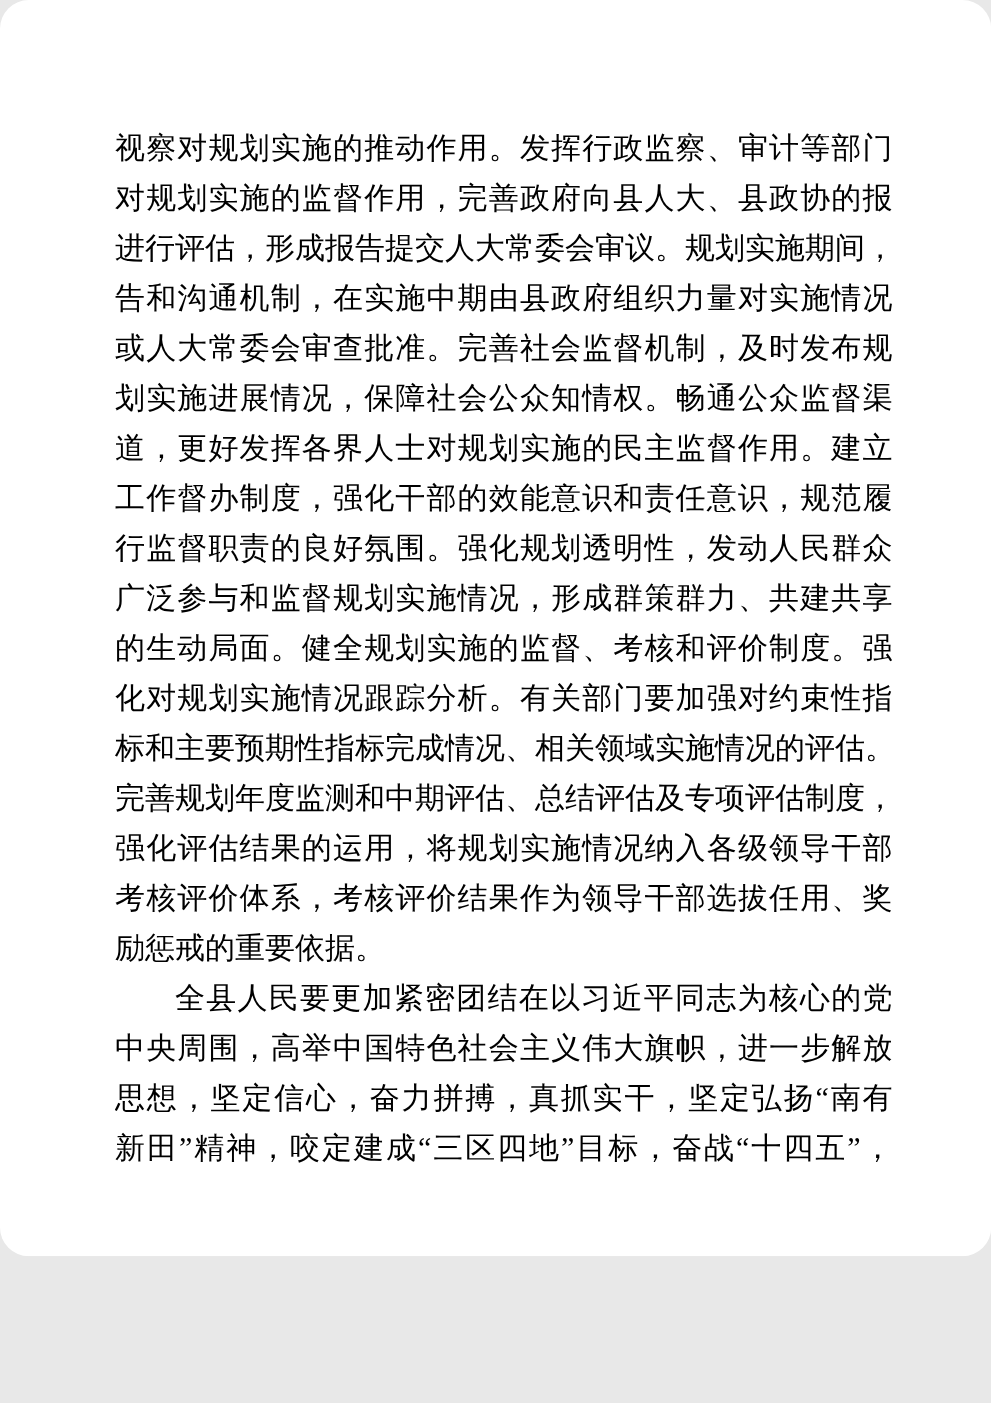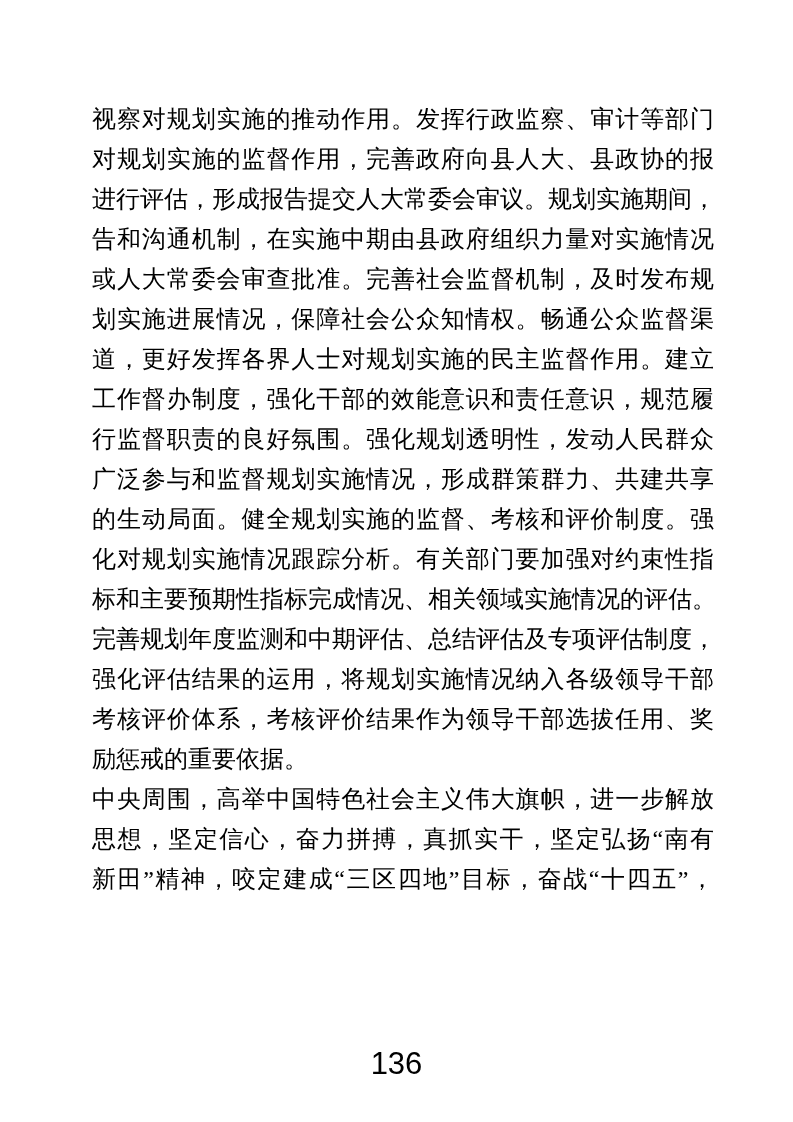--- a/index.html
+++ b/index.html
@@ -3,25 +3,26 @@
 <meta charset="utf-8">
 <style>
   html, body {
     margin: 0;
     padding: 0;
     background: #e8e8e8;
   }
   .page {
     position: relative;
     width: 793px;
-    height: 1122px;
+    height: 1005px;
     margin: 0 auto;
     background: #ffffff;
     overflow: hidden;
     font-family: "Liberation Serif", "DejaVu Serif", serif;
+    border-radius: 23px;
   }
   .text-block {
     position: absolute;
     left: 92px;
     top: 99px;
     width: 622px;
   }
   .line {
     height: 40px;
     line-height: 40px;
@@ -70,19 +71,20 @@
       <div class="line">广泛参与和监督规划实施情况，形成群策群力、共建共享</div>
       <div class="line">的生动局面。健全规划实施的监督、考核和评价制度。强</div>
       <div class="line">化对规划实施情况跟踪分析。有关部门要加强对约束性指</div>
       <div class="line">标和主要预期性指标完成情况、相关领域实施情况的评估。</div>
       <div class="line">完善规划年度监测和中期评估、总结评估及专项评估制度，</div>
       <div class="line">强化评估结果的运用，将规划实施情况纳入各级领导干部</div>
       <div class="line">考核评价体系，考核评价结果作为领导干部选拔任用、奖</div>
       <div class="line para-last">励惩戒的重要依据。</div>
     </div>
     <div class="paragraph">
+      <div class="line indented">全县人民要更加紧密团结在以习近平同志为核心的党</div>
       <div class="line">中央周围，高举中国特色社会主义伟大旗帜，进一步解放</div>
       <div class="line">思想，坚定信心，奋力拼搏，真抓实干，坚定弘扬“南有</div>
       <div class="line">新田”精神，咬定建成“三区四地”目标，奋战“十四五”，</div>
     </div>
   </div>
   <div class="page-number">136</div>
 </div>
 
 </body></html>

